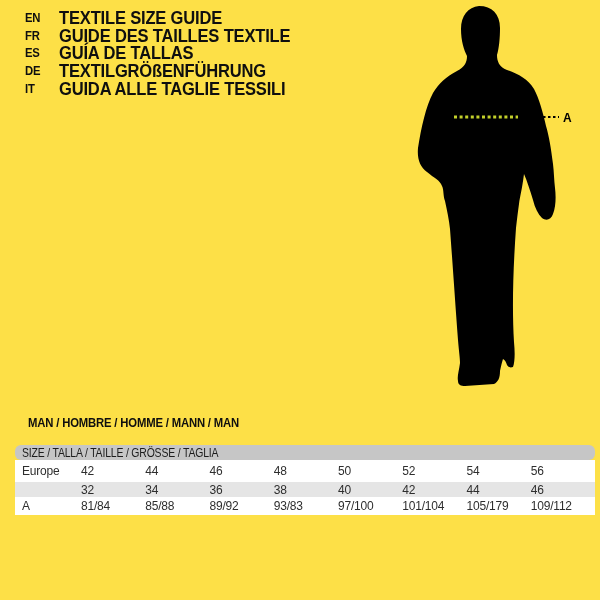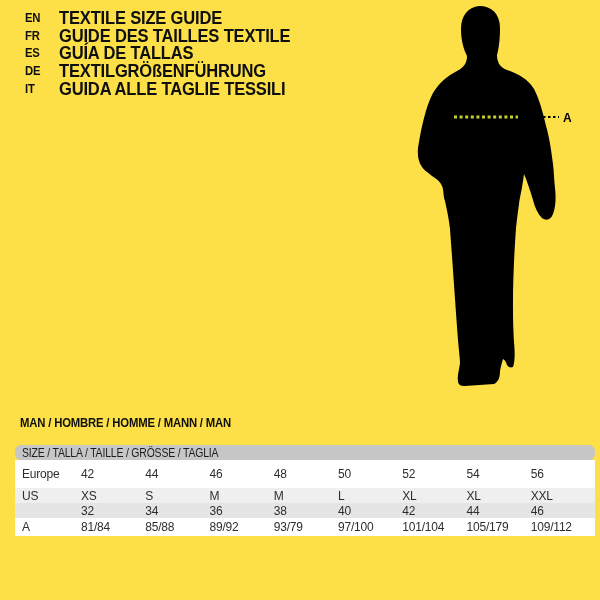--- a/index.html
+++ b/index.html
@@ -22,34 +22,34 @@
   .lang-block { position: absolute; left: 25px; top: 9px; }
   .lang-row { display: flex; height: 17.7px; line-height: 17.7px; }
   .lang-code { width: 34px; font-weight: bold; font-size: 13px; letter-spacing: -0.2px; }
   .lang-label { font-weight: bold; font-size: 19px; letter-spacing: -0.2px; }
   
   .categories { position: absolute; left: 21px; top: 109px; }
   .cat-line { height: 18px; line-height: 18px; font-weight: bold; font-size: 13px; letter-spacing: -0.2px; }
   
   .figure { position: absolute; left: 400px; top: 0; width: 200px; height: 400px; }
   
-  .section-title { position: absolute; left: 20px; top: 416px; height: 14px; line-height: 14px;
+  .section-title { position: absolute; left: 28px; top: 416px; height: 14px; line-height: 14px;
                    font-weight: bold; font-size: 13px; letter-spacing: -0.2px; }
   
   .size-table {
     position: absolute; left: 15px; top: 445px; width: 580px;
     border-collapse: collapse; table-layout: fixed;
     font-size: 12px; letter-spacing: -0.2px; color: #2e2e2e;
   }
   .size-table col.c-label { width: 66px; }
   .size-table th, .size-table td { padding: 0; margin: 0; font-weight: normal; vertical-align: middle; }
   .size-table .t-head th { background: #c6c6c6; height: 15px; text-align: left; padding-left: 7px; color: #1c1c1c; border-radius: 6px; }
   .size-table td { text-align: left; }
   .size-table td.lab { text-align: left; padding-left: 7px; }
-  .r-europe td { height: 28px; background: #ffffff; }
+  .r-europe td { height: 22px; background: #ffffff; }
   .r-us td     { height: 15px; background: #efefef; }
   .r-size td   { height: 15px; background: #e5e5e5; }
   .r-chest td  { height: 18px; background: #ffffff; }
   
   .footnote { position: absolute; left: 20px; top: 548px; height: 14px; line-height: 14px;
               font-weight: bold; font-size: 13px; letter-spacing: -0.2px; }
 </style>
 </head>
 <body>
 
@@ -147,48 +147,37 @@
         <td class="lab">Europe</td>
         <td>42</td>
         <td>44</td>
         <td>46</td>
         <td>48</td>
         <td>50</td>
         <td>52</td>
         <td>54</td>
         <td>56</td>
       </tr>
-      <tr class="r-us">
-        <td class="lab">US</td>
-        <td>XS</td>
-        <td>S</td>
-        <td>M</td>
-        <td>M</td>
-        <td>L</td>
-        <td>XL</td>
-        <td>XL</td>
-        <td>XXL</td>
-      </tr>
       <tr class="r-size">
         <td class="lab"></td>
         <td>32</td>
         <td>34</td>
         <td>36</td>
         <td>38</td>
         <td>40</td>
         <td>42</td>
         <td>44</td>
         <td>46</td>
       </tr>
       <tr class="r-chest">
         <td class="lab">A</td>
         <td>81/84</td>
         <td>85/88</td>
         <td>89/92</td>
-        <td>93/79</td>
+        <td>93/83</td>
         <td>97/100</td>
         <td>101/104</td>
         <td>105/179</td>
         <td>109/112</td>
       </tr>
     </tbody>
   </table>
 
 
 </div>

